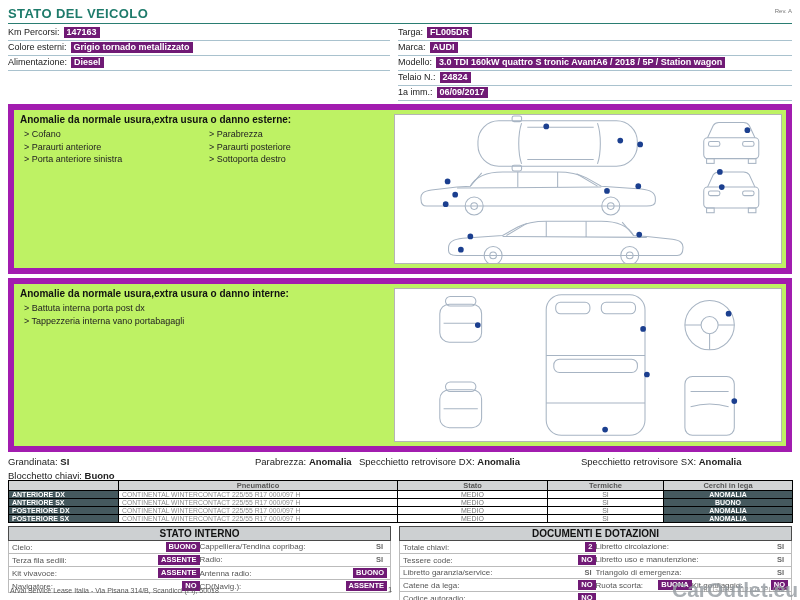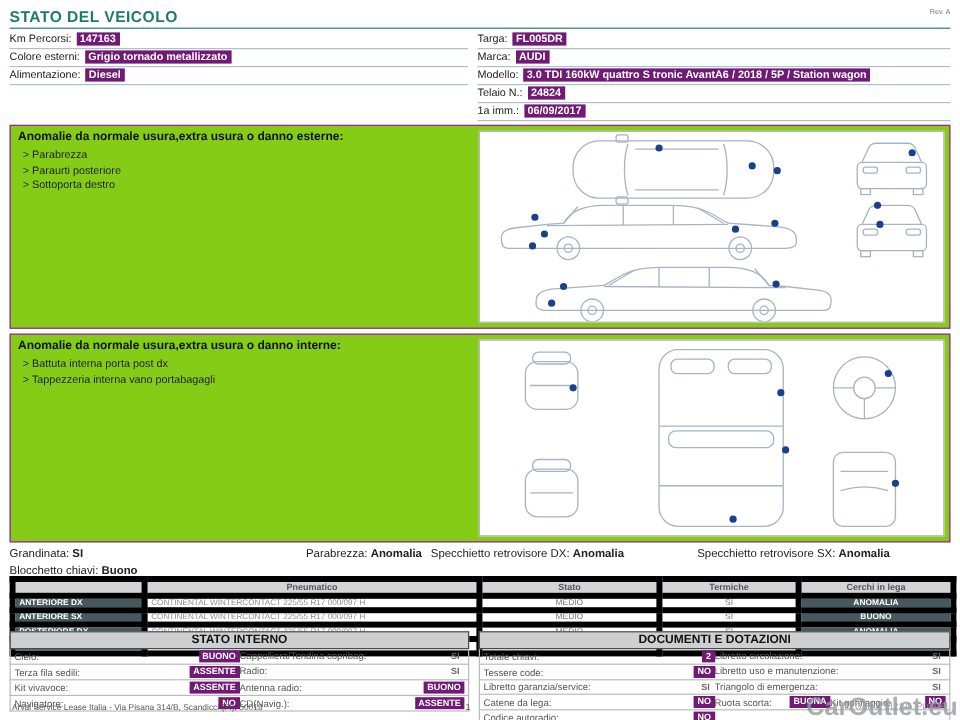--- a/index.html
+++ b/index.html
@@ -15,42 +15,42 @@
   
   .hdr { display:flex; margin:2px 8px 0 8px; }
   .hcol.left { width:382px; margin-right:8px; }
   .hcol.right { flex:1; }
   .hrow { font-size:9px; padding:1px 0 2px 0; border-bottom:1px solid #a9c2ce; min-height:13px; }
   .lbl { color:#222; margin-right:4px; }
   .hl { background:#701a75; color:#fff; font-weight:bold; padding:0 3px; display:inline-block; line-height:11px; }
   .val-modello { max-width:300px; vertical-align:top; }
 
   
-  .panel { position:absolute; left:8px; width:784px; border:1px solid #a21caf; background:#84cc16; }
+  .panel { position:absolute; left:8px; width:784px; border:6px solid #a21caf; background:#bef264; }
   .panel.ext { top:104px; height:170px; }
   .panel.int { top:278px; height:174px; }
   .panel h2 { font-size:10px; font-weight:bold; color:#111; margin:4px 0 3px 6px; }
   .cols { display:flex; margin-left:10px; }
   .cols ul { list-style:none; }
   .cols ul.c1 { width:185px; }
   .cols ul.c2 { width:165px; }
   .cols li { font-size:9px; line-height:12.5px; color:#222; }
   .diagram { position:absolute; top:4px; right:4px; width:388px; height:calc(100% - 8px); border:1px solid #b5b5b5; background:#fff; }
   .diagram svg { width:100%; height:100%; display:block; }
 
   
   .summary { position:absolute; top:456px; left:8px; width:784px; font-size:9.5px; color:#222; }
   .srow1 { display:flex; }
   .srow1 .s1 { width:247px; } .srow1 .s2 { width:104px; } .srow1 .s3 { width:222px; } .srow1 .s4 { flex:1; }
   .srow2 { margin-top:3px; }
   .bval { font-weight:bold; }
 
   
   table.tires { position:absolute; top:480px; left:8px; width:784px; border-collapse:collapse; table-layout:fixed; }
-  .tires th, .tires td { border:5px solid #000000; padding:0 3px; white-space:nowrap; overflow:hidden; }
+  .tires th, .tires td { border:1px solid #000000; padding:0 3px; white-space:nowrap; overflow:hidden; }
   .tires th { background:#d2d4d5; font-size:7.5px; color:#555; font-weight:bold; text-align:center; height:9px; }
   .tires td { height:8px; }
   .tires td.pos { background:#45595e; color:#fff; font-size:7px; font-weight:bold; }
   .tires td.spec { font-size:6.8px; color:#8f8f8f; }
   .tires td.mid { font-size:7px; color:#777; text-align:center; }
   .tires td.cer { background:#45595e; color:#fff; font-size:7px; font-weight:bold; text-align:center; }
 
   
   .btable { position:absolute; top:526px; }
   .btable.interno { left:8px; width:383px; }
@@ -110,20 +110,25 @@
       </div>
       <div class="hrow">
         <span class="lbl">1a imm.:</span><span class="hl">06/09/2017</span>
       </div>
     </div>
   </div>
 
   <section class="panel ext">
     <h2>Anomalie da normale usura,extra usura o danno esterne:</h2>
     <div class="cols">
+      <ul class="c1">
+        <li>&gt; Cofano</li>
+        <li>&gt; Paraurti anteriore</li>
+        <li>&gt; Porta anteriore sinistra</li>
+      </ul>
       <ul class="c2">
         <li>&gt; Parabrezza</li>
         <li>&gt; Paraurti posteriore</li>
         <li>&gt; Sottoporta destro</li>
       </ul>
     </div>
     <div class="diagram">
       <svg viewBox="0 0 388 156">
         <defs>
           <g id="sideCar" class="outline">

